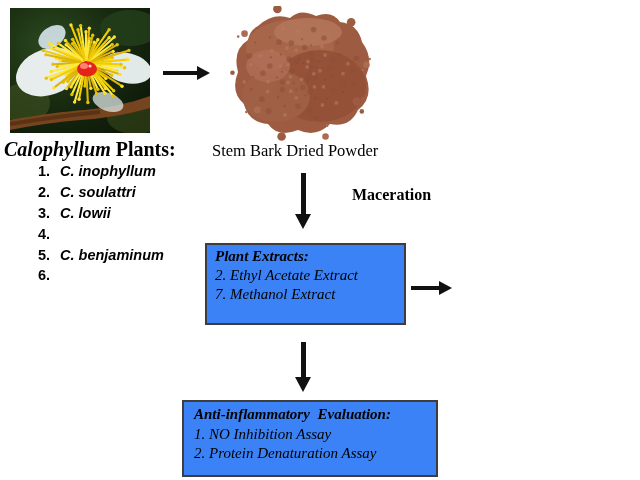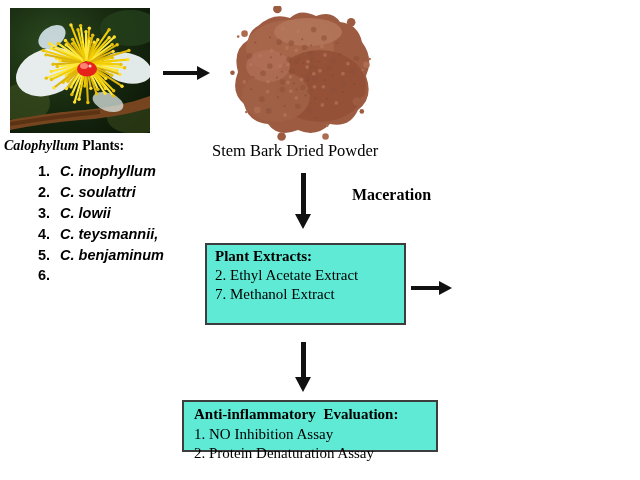--- a/index.html
+++ b/index.html
@@ -13,31 +13,31 @@
   .powder-photo{left:228px;top:6px;width:150px;height:136px;background:#fff;}
   .photo svg{display:block;width:100%;height:100%;}
   
   .arrow-h{position:absolute;display:flex;align-items:center;}
   .arrow-h .shaft{flex:1;height:4px;background:#111;}
   .arrow-h .head{width:0;height:0;border-left:13px solid #111;border-top:7px solid transparent;border-bottom:7px solid transparent;}
   .arrow-v{position:absolute;display:flex;flex-direction:column;align-items:center;}
   .arrow-v .shaft{flex:1;width:5px;background:#111;}
   .arrow-v .head{width:0;height:0;border-top:15px solid #111;border-left:8px solid transparent;border-right:8px solid transparent;}
   
-  .plants-title{position:absolute;left:4px;top:138px;font-size:14px;font-weight:bold;white-space:nowrap;}
+  .plants-title{position:absolute;left:4px;top:138px;font-size:20px;font-weight:bold;white-space:nowrap;}
   .plants-title .it{font-style:italic;}
   .species-list{position:absolute;left:38px;top:161px;font-family:"Liberation Sans", sans-serif;font-style:italic;font-weight:600;font-size:14.5px;}
   .species-row{display:flex;height:20.8px;align-items:center;}
   .species-row .num{width:22px;font-style:normal;}
   .powder-caption{position:absolute;left:212px;top:141px;font-size:16.5px;white-space:nowrap;}
   .maceration-label{position:absolute;left:352px;top:186px;font-size:16px;font-weight:bold;white-space:nowrap;}
   
-  .flow-box{position:absolute;border:2px solid #3d3d3d;box-sizing:border-box;background:#5eead4;}
+  .flow-box{position:absolute;border:2px solid #3d3d3d;box-sizing:border-box;background:#3b82f6;font-style:italic;}
   .extracts-box{left:205px;top:243px;width:201px;height:82px;padding:2px 0 0 8px;font-size:15px;line-height:19px;}
-  .eval-box{left:182px;top:400px;width:256px;height:52px;padding:3px 0 0 10px;font-size:15px;line-height:19.5px;}
+  .eval-box{left:182px;top:400px;width:256px;height:77px;padding:3px 0 0 10px;font-size:15px;line-height:19.5px;}
   .box-title{font-weight:bold;}
   .eval-box .box-title{word-spacing:4px;}
   .yield-box{left:463px;top:272px;width:169px;height:31px;border-width:1.5px;display:flex;align-items:center;justify-content:center;font-size:15.5px;font-weight:bold;}
 </style>
 </head>
 <body>
 
 <div class="canvas">
 
   <div class="photo flower-photo">
@@ -330,21 +330,20 @@
     <div class="species-row">
       <span class="num">2.</span>
       <span>C. soulattri</span>
     </div>
     <div class="species-row">
       <span class="num">3.</span>
       <span>C. lowii</span>
     </div>
     <div class="species-row">
       <span class="num">4.</span>
-      <span>C. teysmannii,</span>
     </div>
     <div class="species-row">
       <span class="num">5.</span>
       <span>C. benjaminum</span>
     </div>
     <div class="species-row">
       <span class="num">6.</span>
     </div>
   </div>
 

